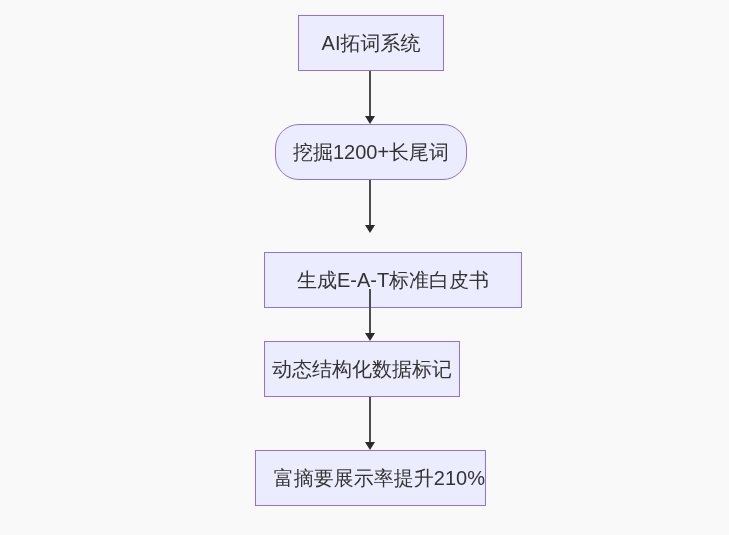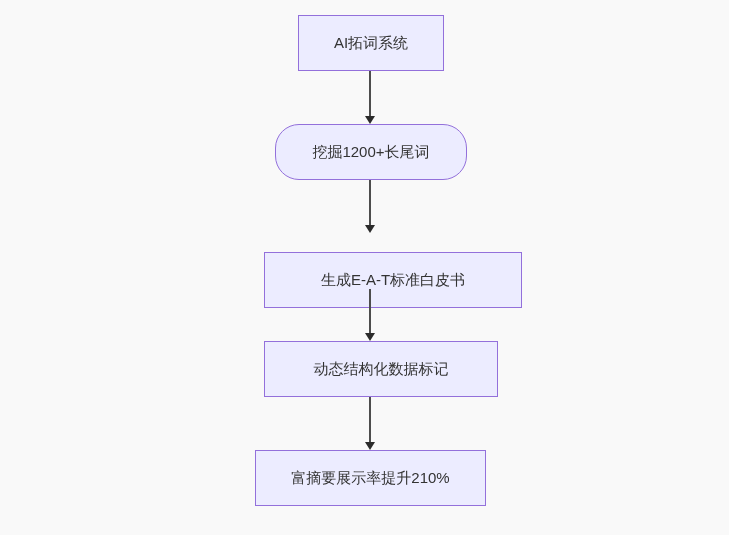--- a/index.html
+++ b/index.html
@@ -12,33 +12,33 @@
     position: relative;
     width: 729px;
     height: 535px;
     background: #f9f9f9;
   }
   .node {
     position: absolute;
     background: #ececff;
     border: 1px solid #9370db;
     color: #333333;
-    font-size: 15px;
+    font-size: 20px;
     display: flex;
     align-items: center;
     justify-content: center;
     text-align: center;
     height: 56px;
   }
   
   .n1 { left: 298px; top: 15px;  width: 146px; }
   .n2 { left: 275px; top: 124px; width: 192px; border-radius: 24px; }
   .n3 { left: 264px; top: 233px; width: 258px; margin-top: 19px; }
-  .n4 { left: 264px; top: 341px; width: 234px; }
-  .n5 { left: 255px; top: 450px; width: 231px; }
+  .n4 { left: 264px; top: 341px; width: 196px; }
+  .n5 { left: 255px; top: 450px; width: 231px; justify-content: flex-end; }
 
   .edge {
     position: absolute;
     left: 365px;       
     width: 10px;
   }
   .e1 { top: 71px;  height: 53px; }
   .e2 { top: 180px; height: 53px; }
   .e3 { top: 289px; height: 52px; }
   .e4 { top: 397px; height: 53px; }

